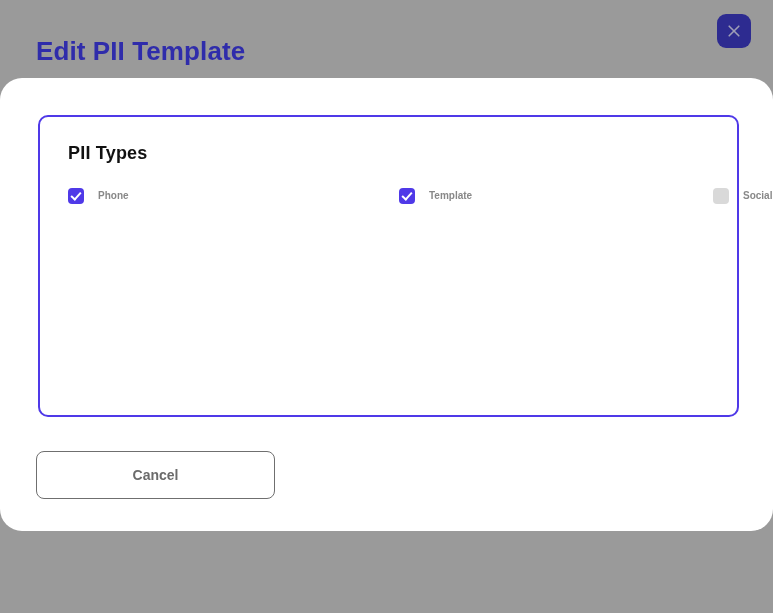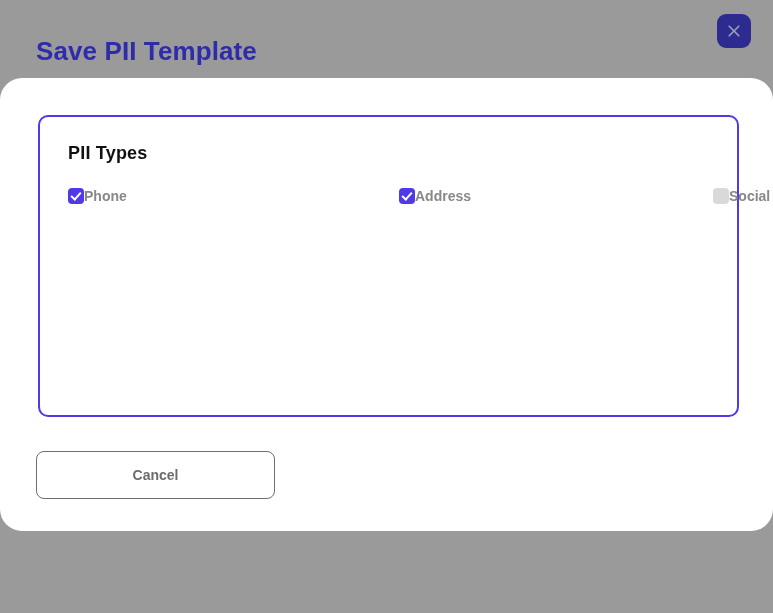--- a/index.html
+++ b/index.html
@@ -145,21 +145,22 @@
     position: absolute;
     left: 5px;
     top: 2px;
     width: 4px;
     height: 8px;
     border: solid #ffffff;
     border-width: 0 2.2px 2.2px 0;
     transform: rotate(42deg);
   }
   .cb-label {
-    font-size: 14px;
+    margin-left: 14px;
+    font-size: 10px;
     font-weight: bold;
     color: #888888;
     white-space: nowrap;
   }
 
   
   .actions {
     position: absolute;
     left: 36px;
     top: 373px;
@@ -207,34 +208,34 @@
 
   <fieldset class="pii-fieldset">
     <div class="pii-legend">PII Types</div>
     <div class="cb-grid" id="cb-grid">
         <div class="cb-row">
           <span class="cb-box checked"></span>
           <span class="cb-label">Phone</span>
         </div>
         <div class="cb-row">
           <span class="cb-box checked"></span>
-          <span class="cb-label">Address</span>
+          <span class="cb-label">Template</span>
         </div>
         <div class="cb-row">
           <span class="cb-box"></span>
           <span class="cb-label">Social Security Number</span>
         </div>
         <div class="cb-row"></div>
       </div>
   </fieldset>
 
   <div class="actions">
     <button class="btn btn-cancel">Cancel</button>
   </div>
 </div>
 
-<div class="modal-title">Save PII Template</div>
+<div class="modal-title">Edit PII Template</div>
 
 <button class="close-btn">
   <svg width="16" height="16" viewBox="0 0 16 16">
     <path d="M3.2 3.2 L12.8 12.8 M12.8 3.2 L3.2 12.8" stroke="#9e9eb6" stroke-width="1.6" stroke-linecap="round"></path>
   </svg>
 </button>
 
 </body></html>

